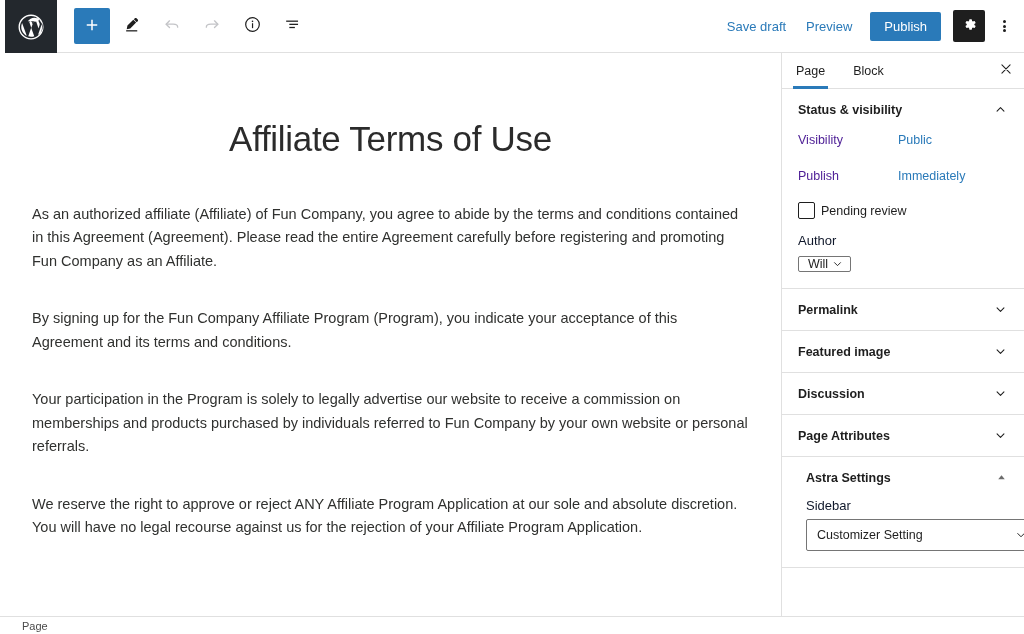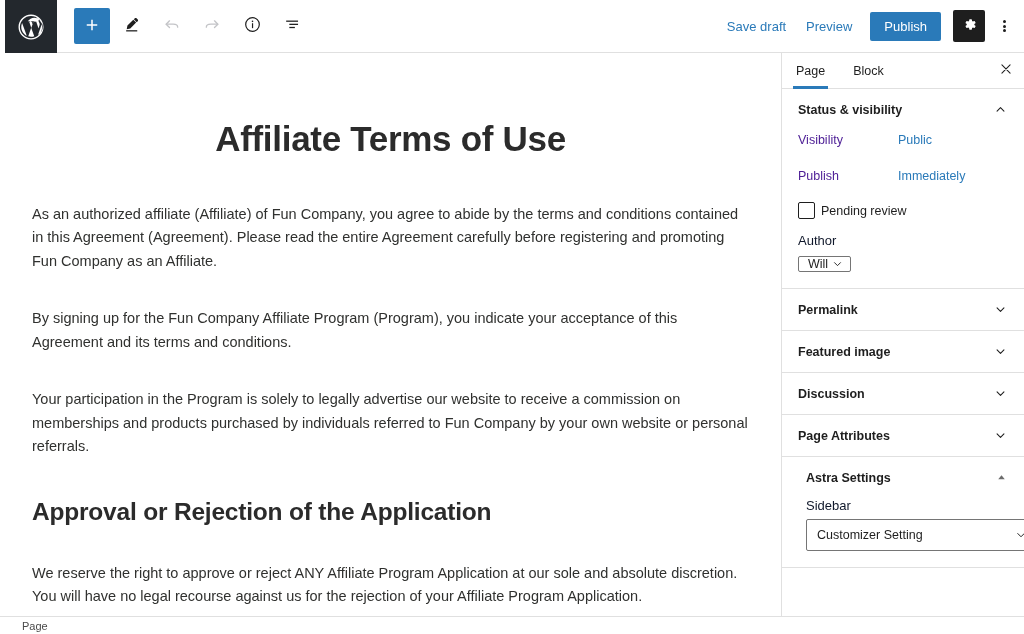--- a/index.html
+++ b/index.html
@@ -111,21 +111,21 @@
     background: #ffffff;
     overflow: hidden;
   }
   .doc {
     padding: 0 32px;
     width: 781px;
   }
   .post-title {
     font-size: 35px;
     line-height: 1.2;
-    font-weight: bold;
+    font-weight: normal;
     color: #2b2b2b;
     text-align: center;
     margin: 65px 0 0 0;
     letter-spacing: -0.3px;
   }
   .para {
     font-size: 14.5px;
     line-height: 1.62;
     color: #30312f;
     margin: 34px 0 0 0;
@@ -394,21 +394,20 @@
   </div>
 
   <div class="canvas">
     <div class="doc">
       <h1 class="post-title">Affiliate Terms of Use</h1>
 
       <p class="para first">As an authorized affiliate (Affiliate) of Fun Company, you agree to abide by the terms and conditions contained in this Agreement (Agreement). Please read the entire Agreement carefully before registering and promoting Fun Company as an Affiliate.</p>
       <p class="para">By signing up for the Fun Company Affiliate Program (Program), you indicate your acceptance of this Agreement and its terms and conditions.</p>
       <p class="para">Your participation in the Program is solely to legally advertise our website to receive a commission on memberships and products purchased by individuals referred to Fun Company by your own website or personal referrals.</p>
 
-      <h2 class="h2">Approval or Rejection of the Application</h2>
       <p class="para">We reserve the right to approve or reject ANY Affiliate Program Application at our sole and absolute discretion. You will have no legal recourse against us for the rejection of your Affiliate Program Application.</p>
 
     </div>
   </div>
 
   <div class="sidebar">
 
     <div class="sb-tabs">
       <button class="sb-tab active">Page</button>
       <button class="sb-tab">Block</button>

